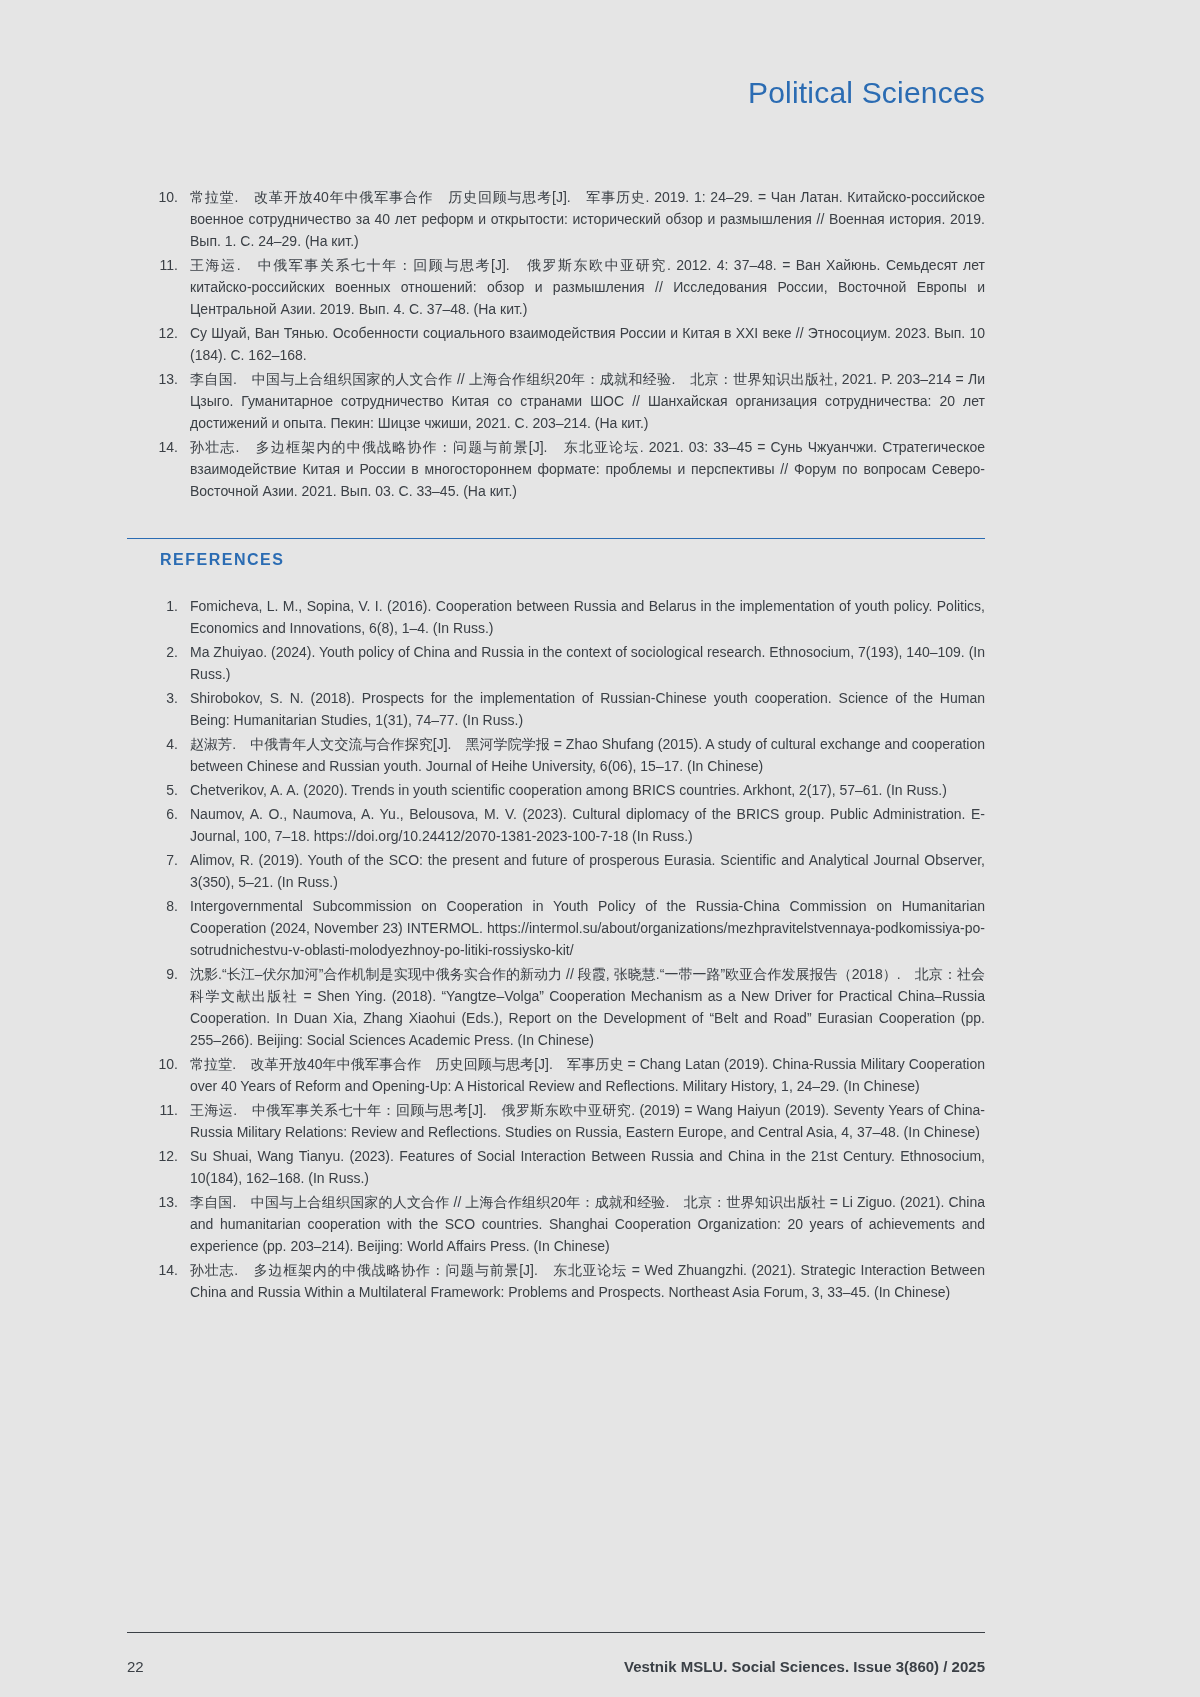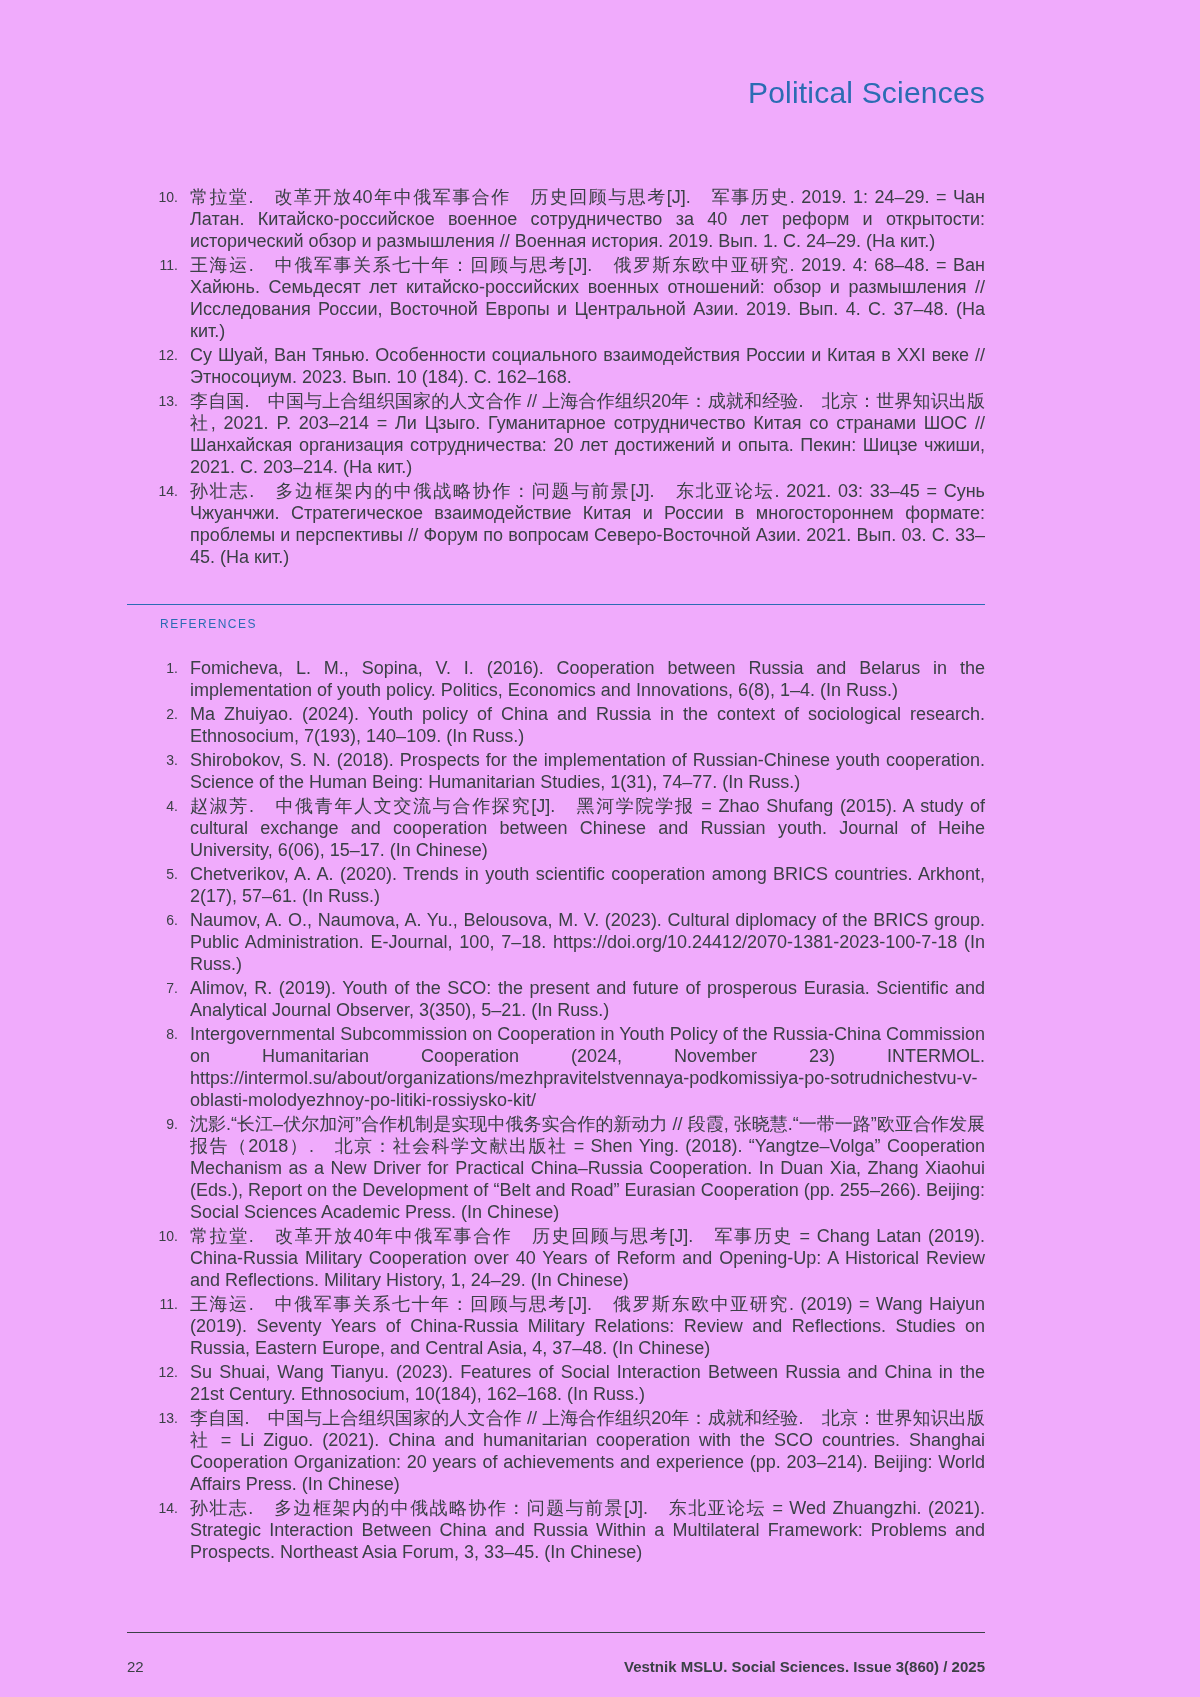--- a/index.html
+++ b/index.html
@@ -1,20 +1,20 @@
 <!DOCTYPE html>
 <html><head>
 <meta charset="utf-8">
 <style>
   html,body { margin:0; padding:0; background:#ffffff; }
   .page {
     position:relative;
     width:1200px;
     height:1697px;
-    background:#f0abfc;
+    background:#e5e5e5;
     font-family:"Liberation Sans","DejaVu Sans",sans-serif;
     color:#3b4046;
     overflow:hidden;
   }
   .header-title {
     position:absolute;
     top:76px;
     right:215px;
     font-size:30px;
     font-weight:400;
@@ -32,31 +32,31 @@
   .ref-num {
     flex:0 0 51px;
     text-align:right;
     font-size:14px;
     line-height:22px;
   }
   .ref-text {
     flex:1;
     margin-left:12px;
     text-align:justify;
-    font-size:18px;
+    font-size:14px;
     line-height:22px;
   }
   .section-rule {
     margin-top:36px;
     border-top:1.5px solid #2b6cb3;
   }
   .references-heading {
     margin:12px 0 0 33px;
-    font-size:12px;
-    font-weight:normal;
+    font-size:16px;
+    font-weight:bold;
     letter-spacing:1.5px;
     color:#2b6cb3;
   }
   .en-list { margin-top:26px; }
   .footer {
     position:absolute;
     left:127px;
     top:1632px;
     width:858px;
   }
@@ -82,21 +82,21 @@
 
   <div class="frame">
 
     <ol class="ref-list">
       <li class="ref-item">
         <span class="ref-num">10.</span>
         <span class="ref-text">常拉堂.　改革开放40年中俄军事合作　历史回顾与思考[J].　军事历史. 2019. 1: 24–29. = Чан Латан. Китайско-российское военное сотрудничество за 40 лет реформ и открытости: исторический обзор и размышления // Военная история. 2019. Вып. 1. С. 24–29. (На кит.)</span>
       </li>
       <li class="ref-item">
         <span class="ref-num">11.</span>
-        <span class="ref-text">王海运.　中俄军事关系七十年：回顾与思考[J].　俄罗斯东欧中亚研究. 2019. 4: 68–48. = Ван Хайюнь. Семьдесят лет китайско-российских военных отношений: обзор и размышления // Исследования России, Восточной Европы и Центральной Азии. 2019. Вып. 4. С. 37–48. (На кит.)</span>
+        <span class="ref-text">王海运.　中俄军事关系七十年：回顾与思考[J].　俄罗斯东欧中亚研究. 2012. 4: 37–48. = Ван Хайюнь. Семьдесят лет китайско-российских военных отношений: обзор и размышления // Исследования России, Восточной Европы и Центральной Азии. 2019. Вып. 4. С. 37–48. (На кит.)</span>
       </li>
       <li class="ref-item">
         <span class="ref-num">12.</span>
         <span class="ref-text">Су Шуай, Ван Тянью. Особенности социального взаимодействия России и Китая в XXI веке // Этносоциум. 2023. Вып. 10 (184). С. 162–168.</span>
       </li>
       <li class="ref-item">
         <span class="ref-num">13.</span>
         <span class="ref-text">李自国.　中国与上合组织国家的人文合作 // 上海合作组织20年：成就和经验.　北京：世界知识出版社, 2021. P. 203–214 = Ли Цзыго. Гуманитарное сотрудничество Китая со странами ШОС // Шанхайская организация сотрудничества: 20 лет достижений и опыта. Пекин: Шицзе чжиши, 2021. С. 203–214. (На кит.)</span>
       </li>
       <li class="ref-item">

